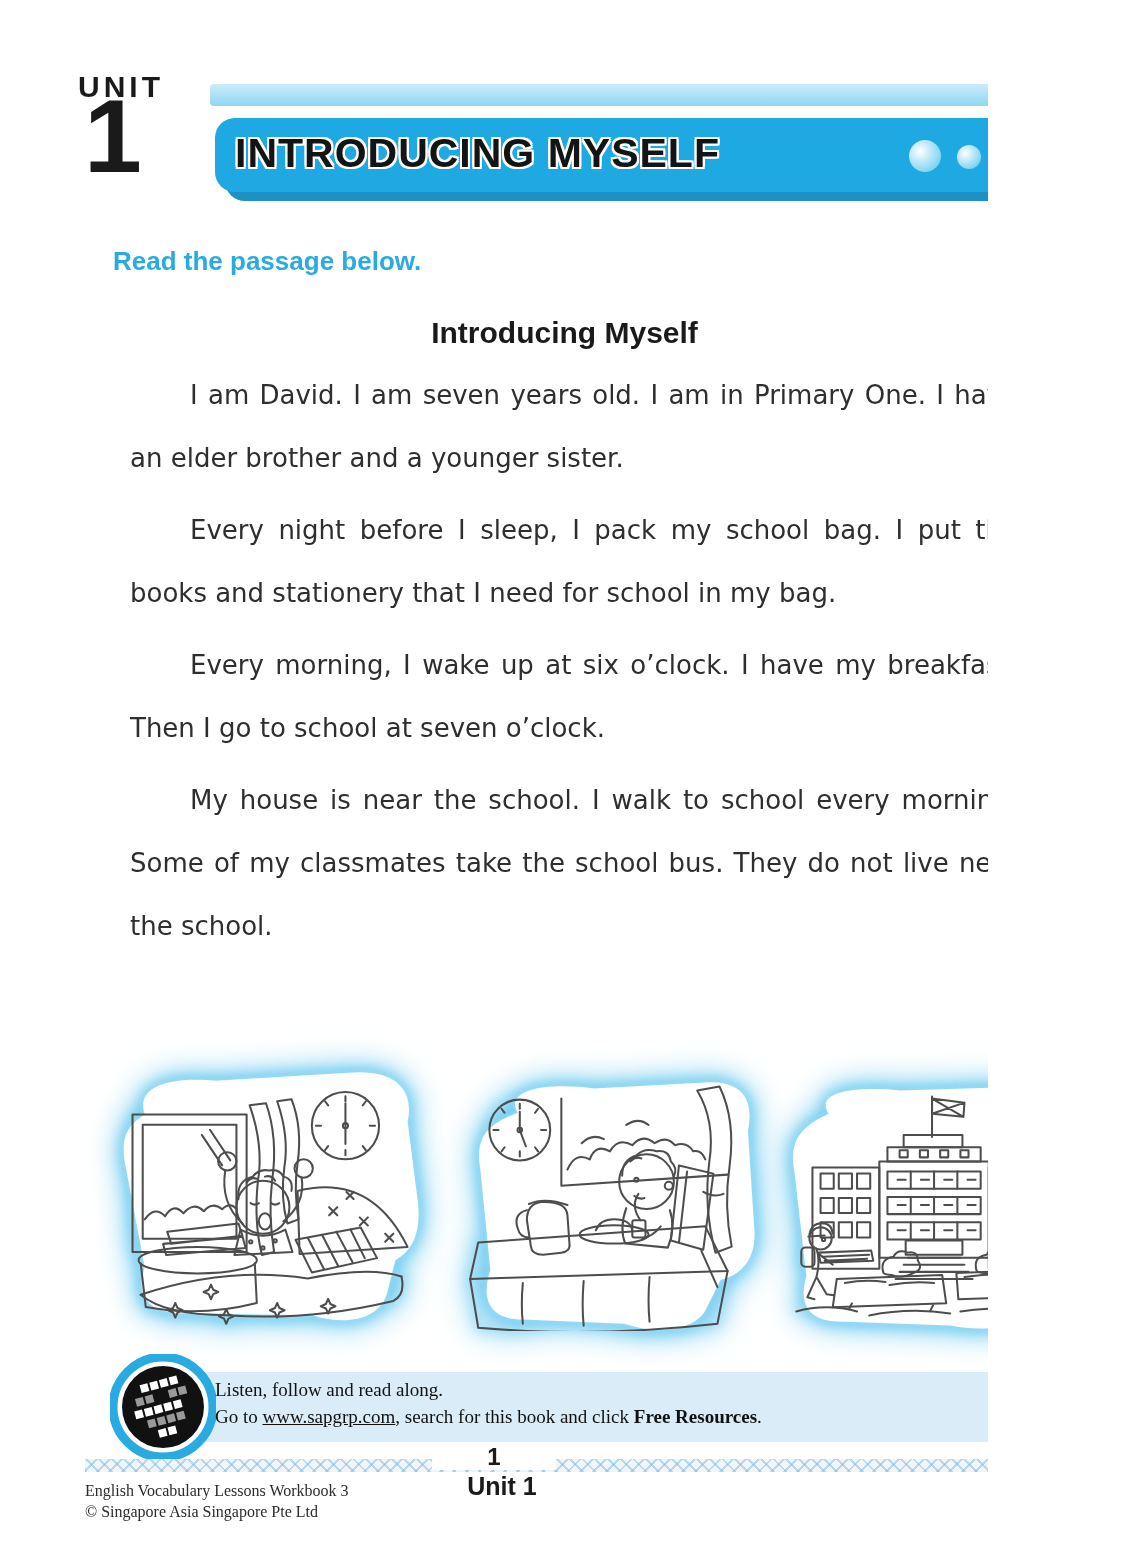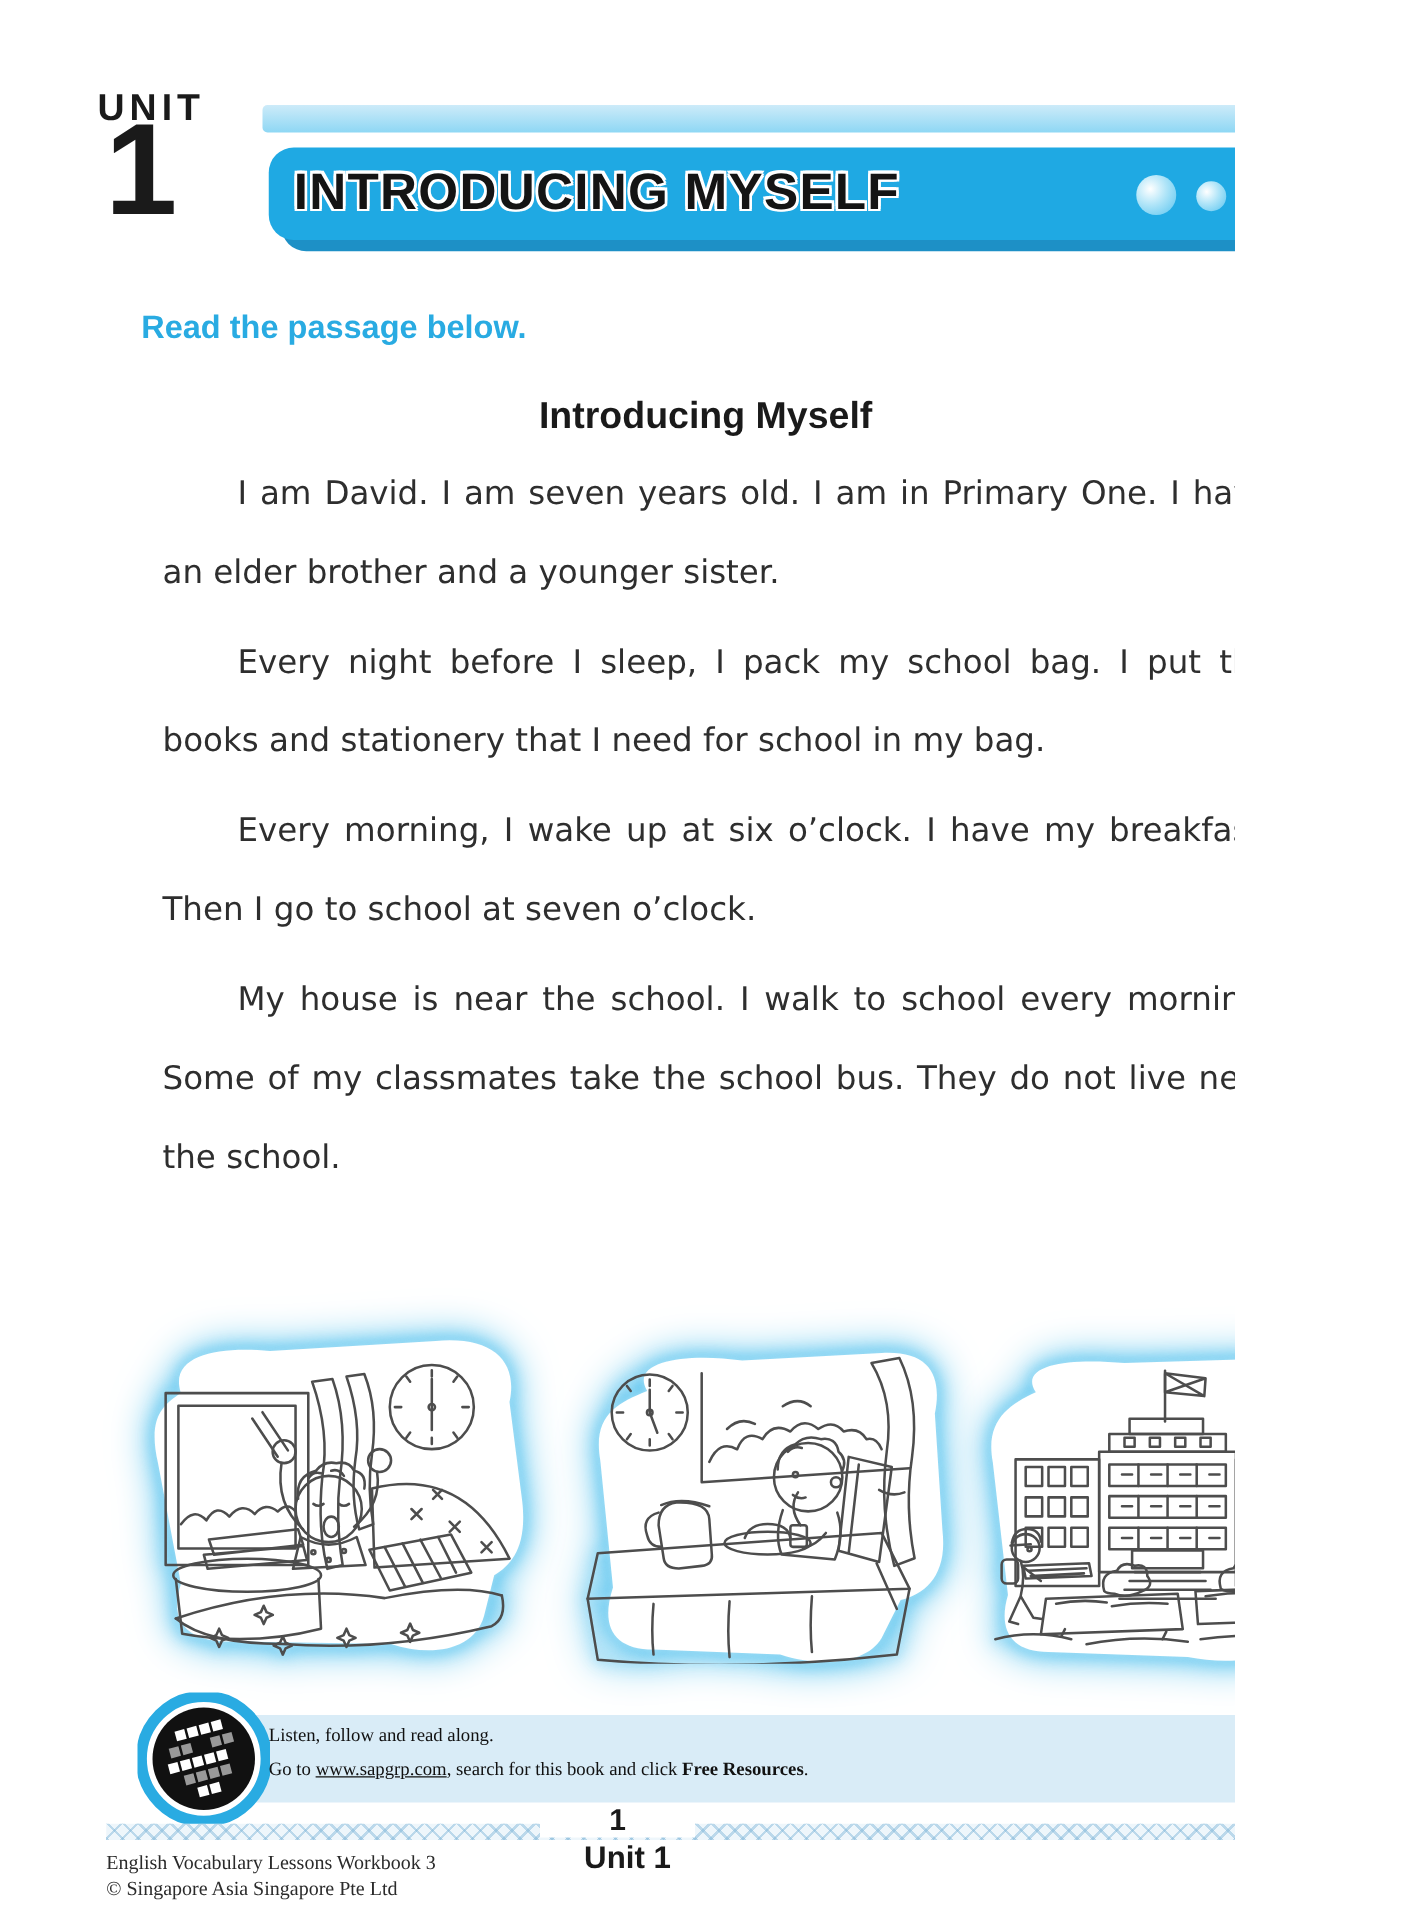--- a/index.html
+++ b/index.html
@@ -47,21 +47,21 @@
                    drop-shadow(0 0 15px var(--glow));}
   .i1{left:104px;top:1058px;}
   .i2{left:462px;top:1072px;}
   .i3{left:778px;top:1078px;}
 
   
   .audio-strip{position:absolute;left:160px;top:1372px;width:855px;height:70px;
                background:var(--audio-bg);}
   .audio-icon{position:absolute;left:110px;top:1354px;width:106px;height:106px;}
   .audio-text{position:absolute;left:215px;top:1376px;font-family:"Liberation Serif",serif;
-              font-size:15px;color:#111;line-height:27px;}
+              font-size:19px;color:#111;line-height:27px;}
   .audio-link{text-decoration:underline;color:#111;cursor:pointer;}
   .audio-bold{font-weight:bold;}
 
   
   .footer-pattern{position:absolute;left:85px;top:1459px;width:1044px;height:13px;
       background-image:
         repeating-linear-gradient(45deg,rgba(125,180,215,.45) 0 2px,transparent 2px 9px),
         repeating-linear-gradient(-45deg,rgba(125,180,215,.45) 0 2px,transparent 2px 9px);
       background-color:#eef6fb;}
   .page-number{position:absolute;left:0;right:0;top:1443px;text-align:center;

